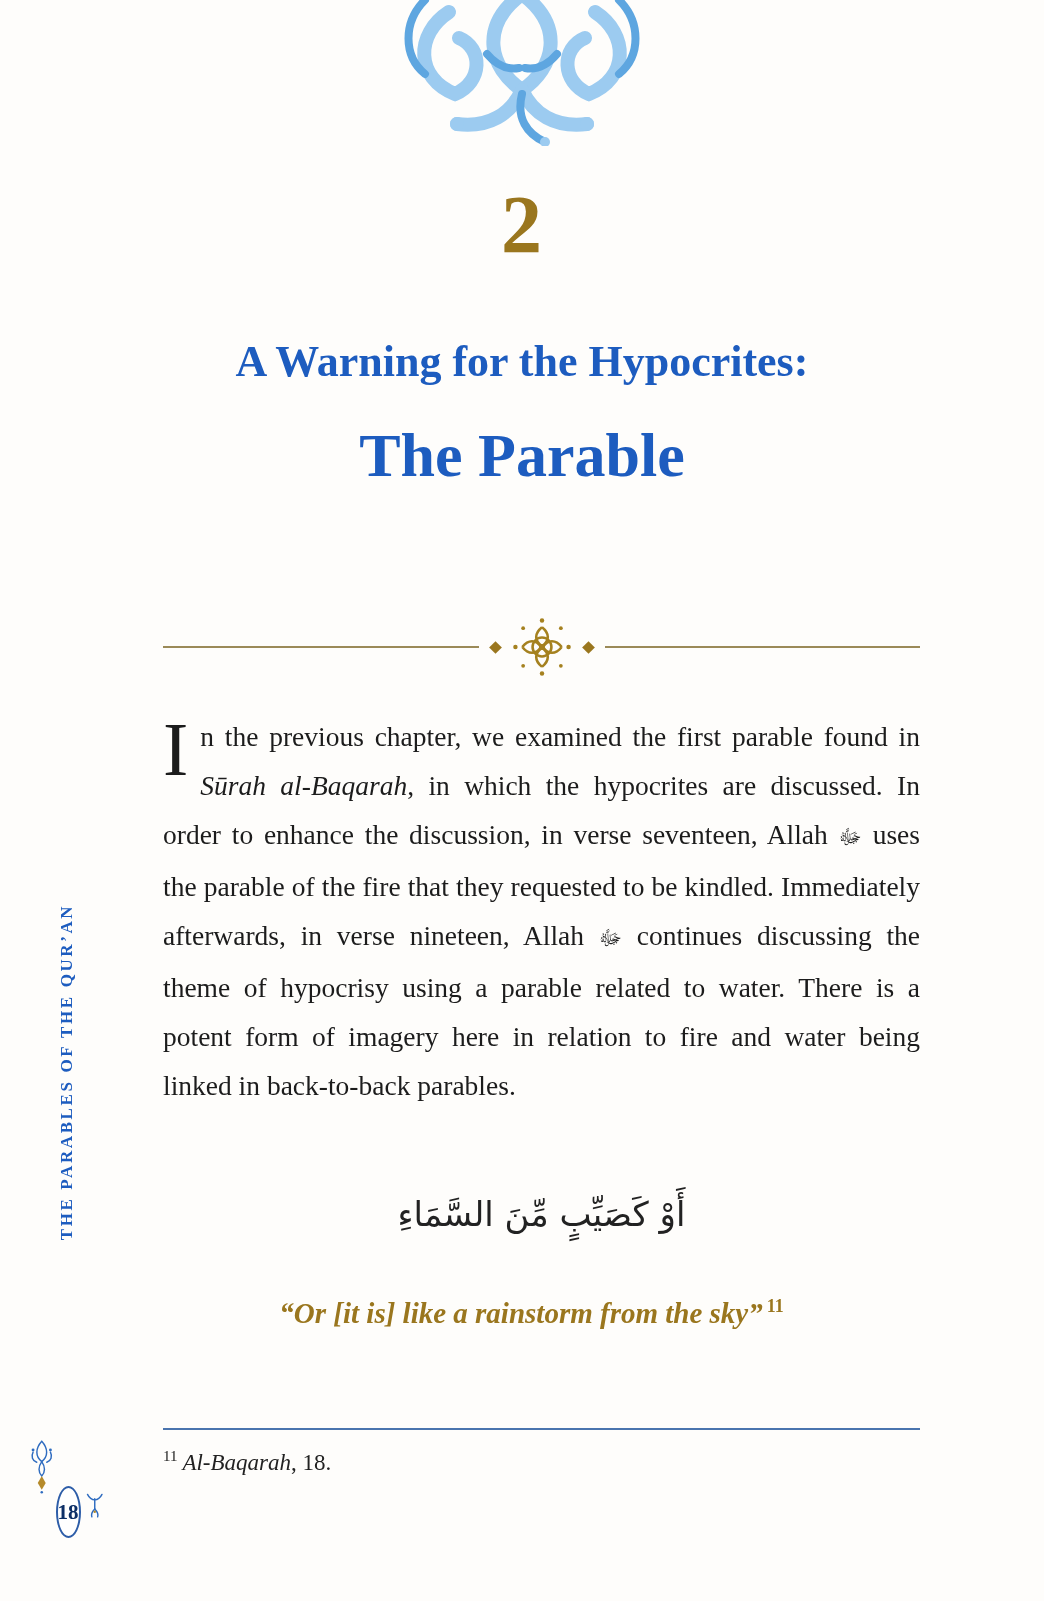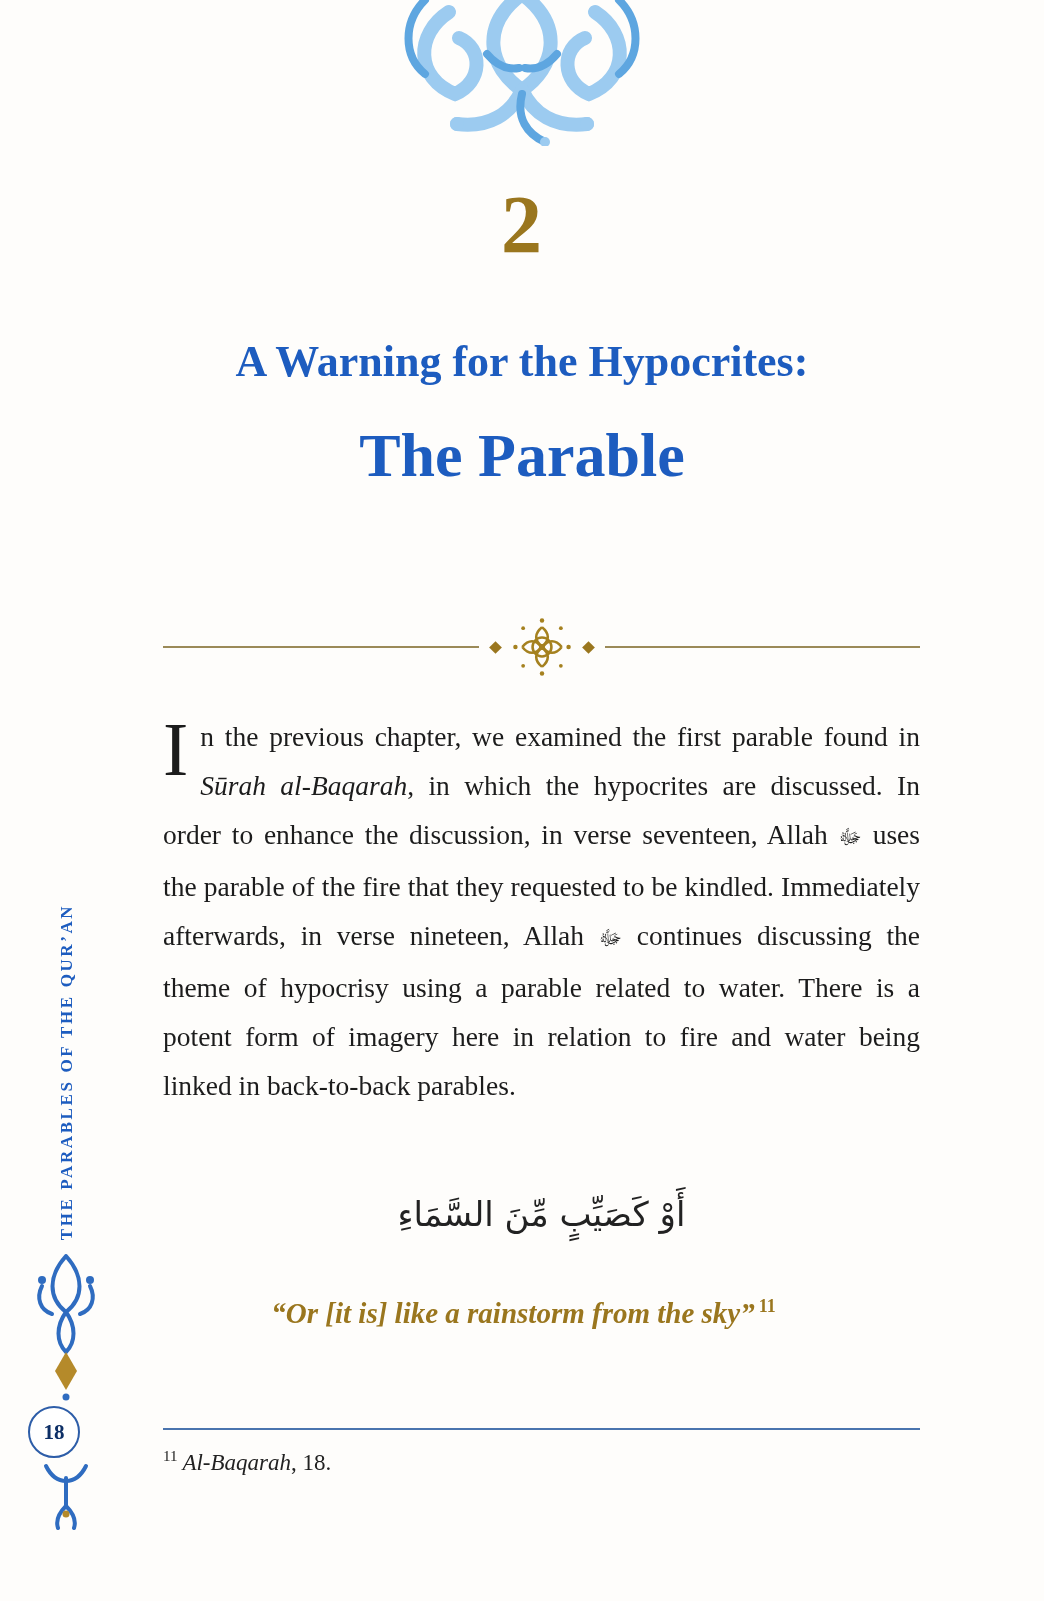--- a/index.html
+++ b/index.html
@@ -76,21 +76,21 @@
   }
   
   .arabic{
     position:absolute;top:1188px;left:163px;width:757px;
     text-align:center;direction:rtl;
     font-family:"DejaVu Sans","DejaVu Serif",sans-serif;
     font-size:34px;color:#222;margin-top:6px;
   }
   
   .quote{
-    position:absolute;top:1296px;left:145px;width:757px;
+    position:absolute;top:1296px;left:153px;width:757px;
     text-align:center;
     font-size:29px;font-weight:700;font-style:italic;
     color:var(--gold);
   }
   .quote sup{
     font-style:normal;font-size:0.62em;margin-left:4px;
   }
   
   .footnote-rule{
     position:absolute;top:1428px;left:163px;width:757px;
@@ -106,21 +106,21 @@
     position:absolute;top:1072px;left:67px;
     transform:translate(-50%,-50%) rotate(-90deg);
     white-space:nowrap;
     font-size:17px;font-weight:700;
     letter-spacing:2.6px;
     color:var(--title_blue);
   }
   
   .ornament-left{
     position:absolute;left:28px;top:1252px;width:80px;height:290px;
-    display:flex;flex-direction:column;align-items:flex-start;
+    display:flex;flex-direction:row;align-items:flex-end;
   }
   .page-circle{
     width:48px;height:48px;border-radius:50%;
     border:2.5px solid #2d5da8;background:#fff;
     display:flex;align-items:center;justify-content:center;
     font-size:21px;font-weight:700;color:#0d2f66;
     box-shadow:0 0 0 1px #fff inset;
     margin:4px 0;
   }
 </style>

